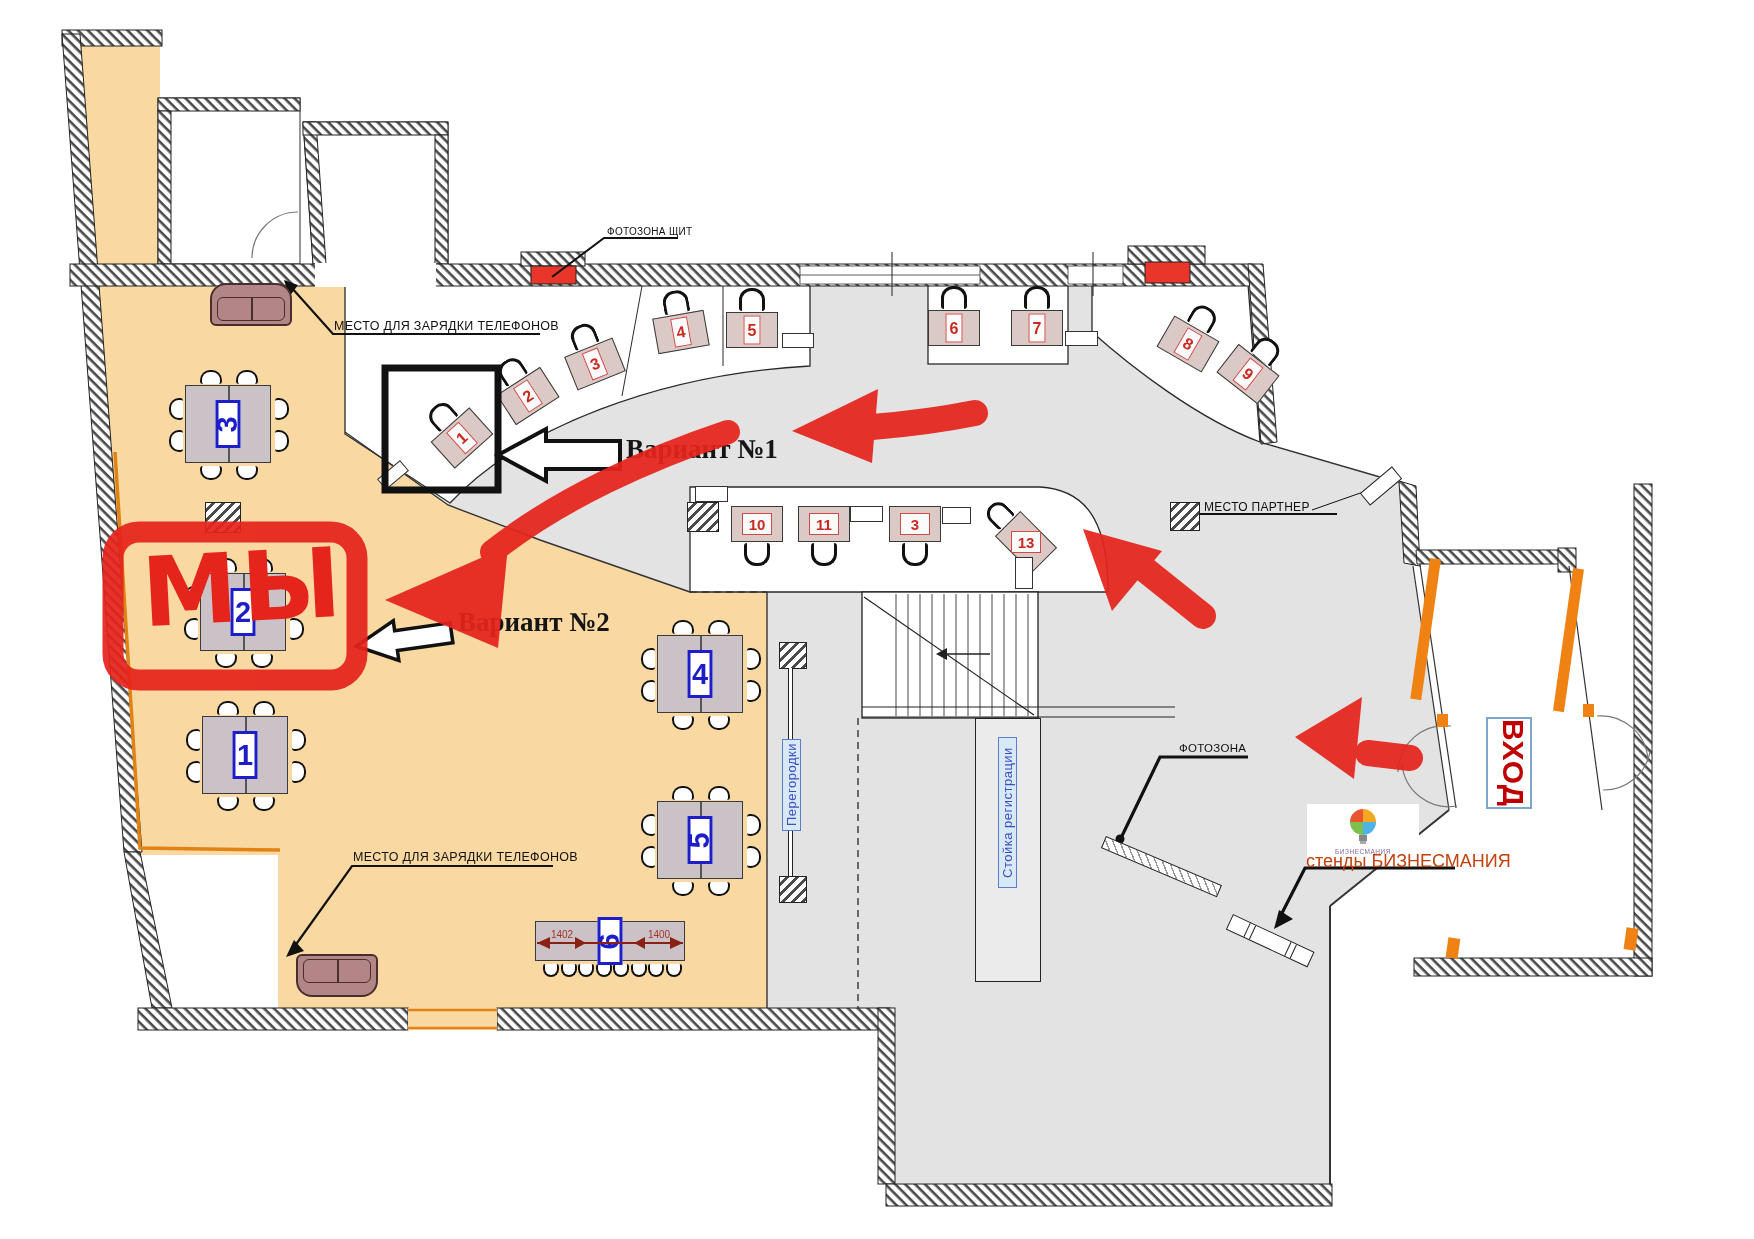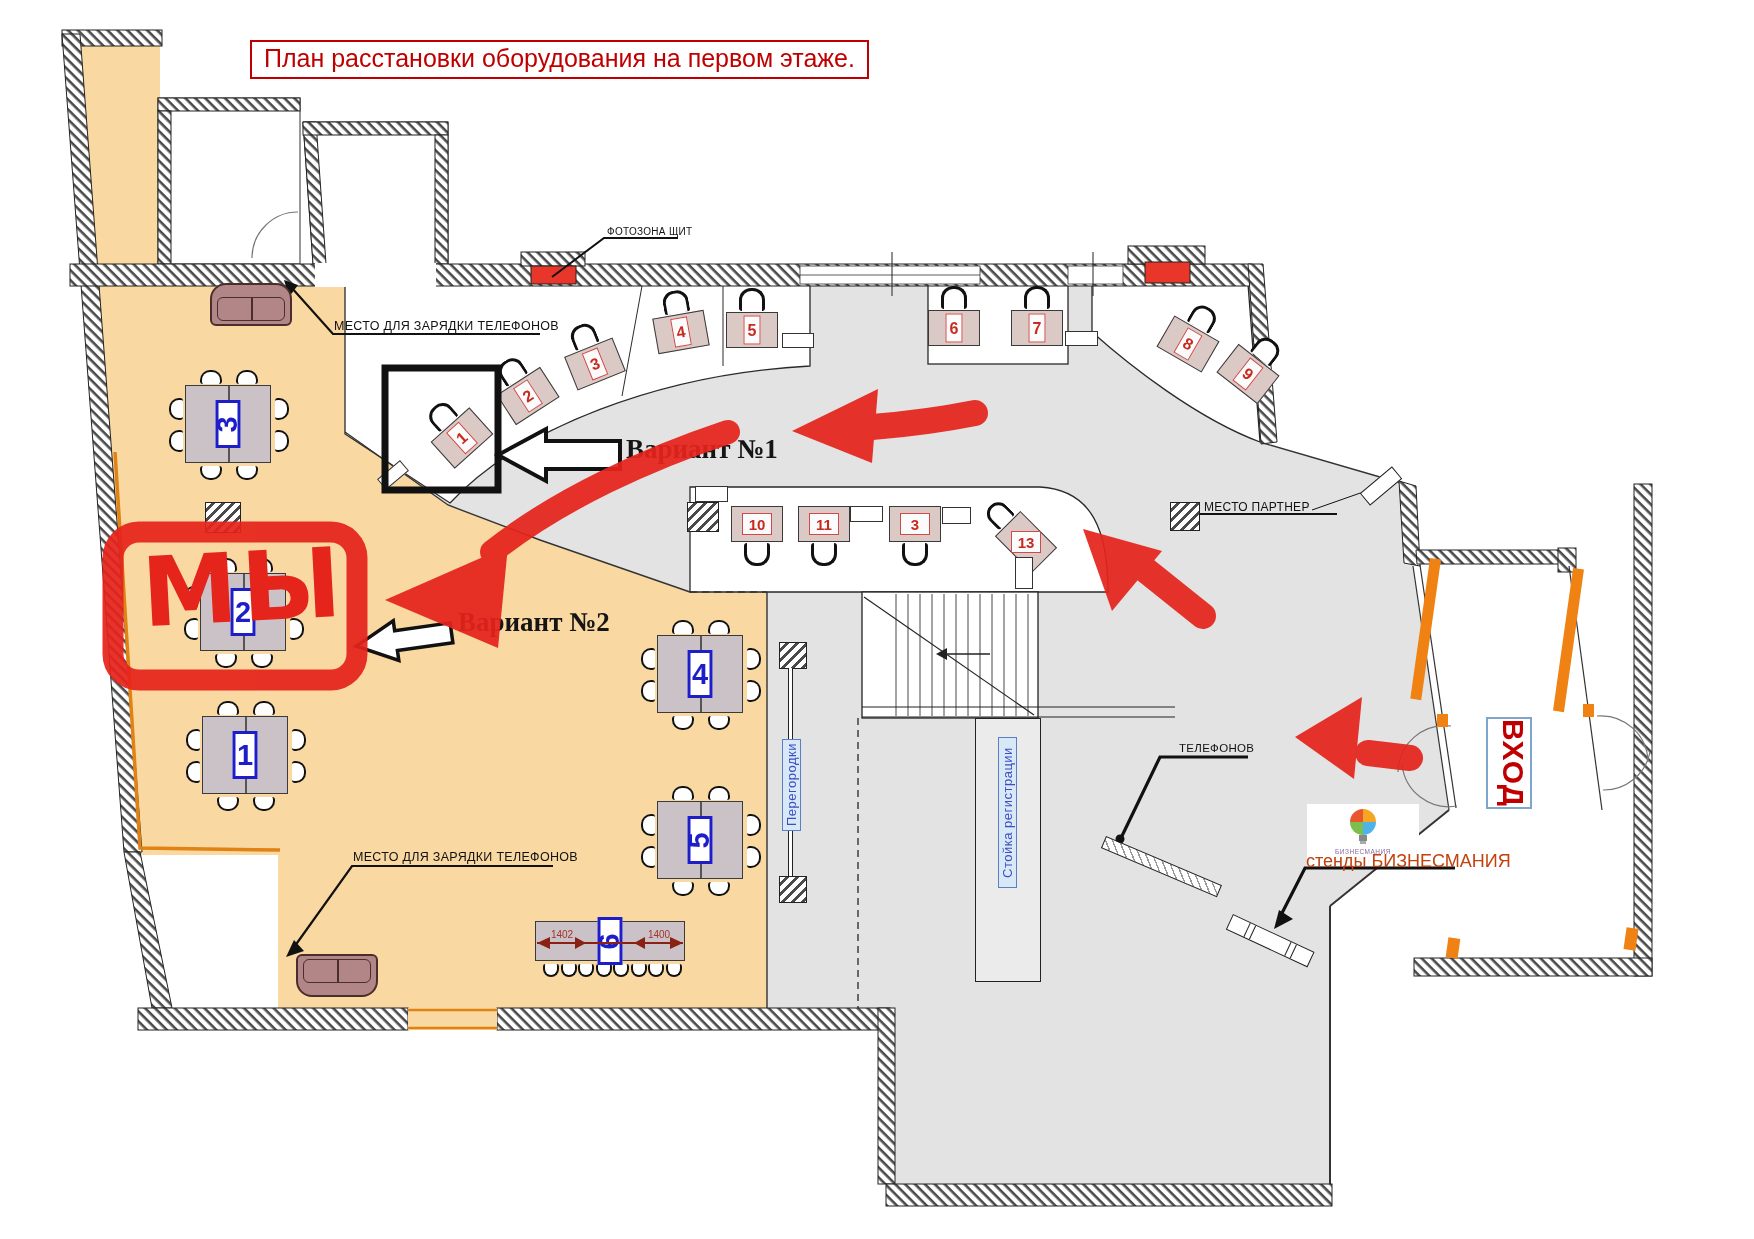--- a/index.html
+++ b/index.html
@@ -389,27 +389,26 @@
       <div class="side-table" style="left: 782px; top: 333px; width: 32px; height: 15px;"></div>
       <div class="side-table" style="left: 1065px; top: 331px; width: 33px; height: 15px;"></div>
       <div class="side-table" style="left: 850px; top: 506px; width: 33px; height: 16px;"></div>
       <div class="side-table" style="left: 942px; top: 507px; width: 29px; height: 17px;"></div>
       <div class="side-table" style="left: 695px; top: 486px; width: 33px; height: 16px;"></div>
       <div class="side-table" style="left: 1015px; top: 557px; width: 18px; height: 32px;"></div>
       <div class="side-table" style="left: 378px; top: 468px; width: 30px; height: 14px; transform: rotate(-40deg);"></div>
     </div>
 
 <div id="labels" class="layer">
-  <div class="title-box">План расстановки оборудования на первом этаже.</div>
 
   <div class="lbl" style="left:334px;top:319px;">МЕСТО ДЛЯ ЗАРЯДКИ ТЕЛЕФОНОВ</div>
   <div class="lbl" style="left:353px;top:850px;">МЕСТО ДЛЯ ЗАРЯДКИ ТЕЛЕФОНОВ</div>
   <div class="lbl small" style="left:607px;top:226px;">ФОТОЗОНА ЩИТ</div>
   <div class="lbl" style="left:1204px;top:500px;font-size:12px;">МЕСТО ПАРТНЕР</div>
-  <div class="lbl" style="left:1179px;top:742px;font-size:11.5px;">ТЕЛЕФОНОВ</div>
+  <div class="lbl" style="left:1179px;top:742px;font-size:11.5px;">ФОТОЗОНА</div>
 
   <div class="vlabel" style="left:782px;top:739px;height:86px;">Перегородки</div>
 
   <div class="variant" style="left:626px;top:434px;">Вариант №1</div>
   <div class="variant" style="left:458px;top:607px;">Вариант №2</div>
 
   <div class="entrance">ВХОД</div>
 
   <div class="stands-lbl">стенды БИЗНЕСМАНИЯ</div>
 </div>

